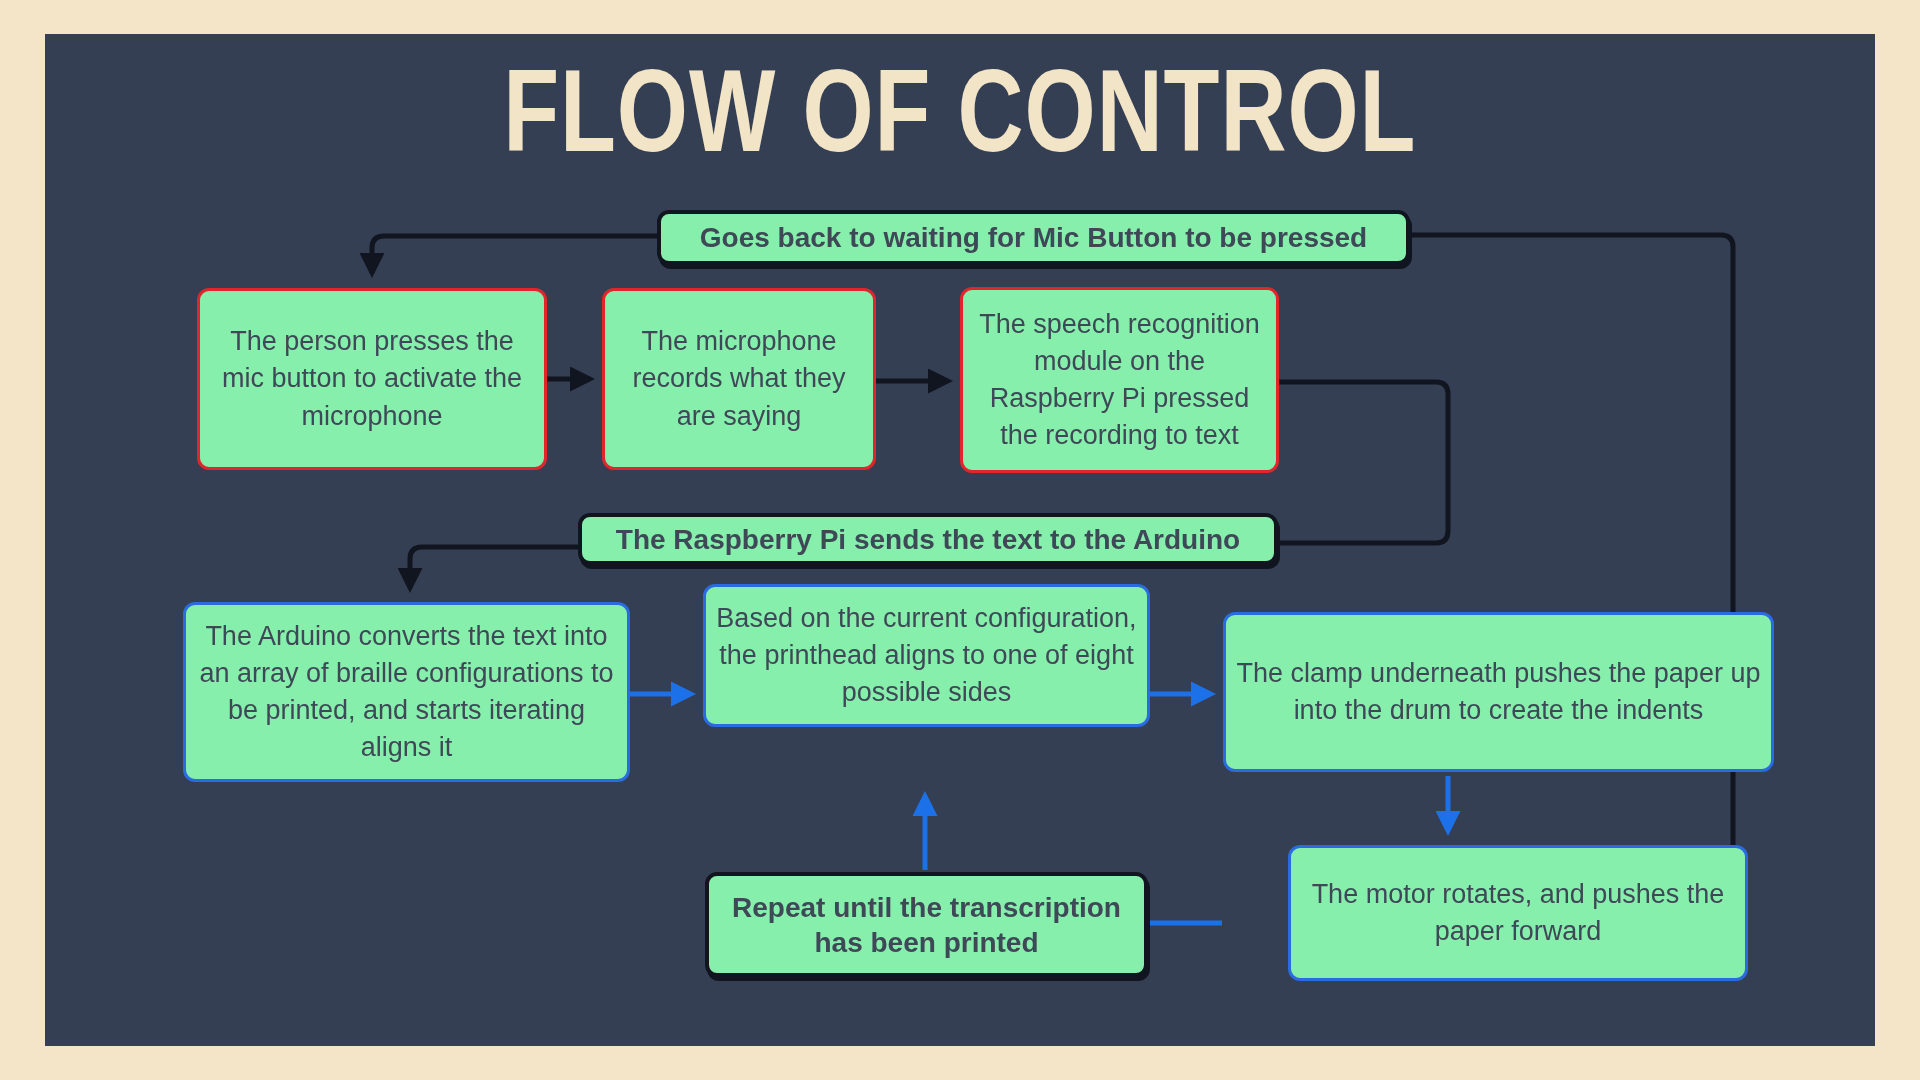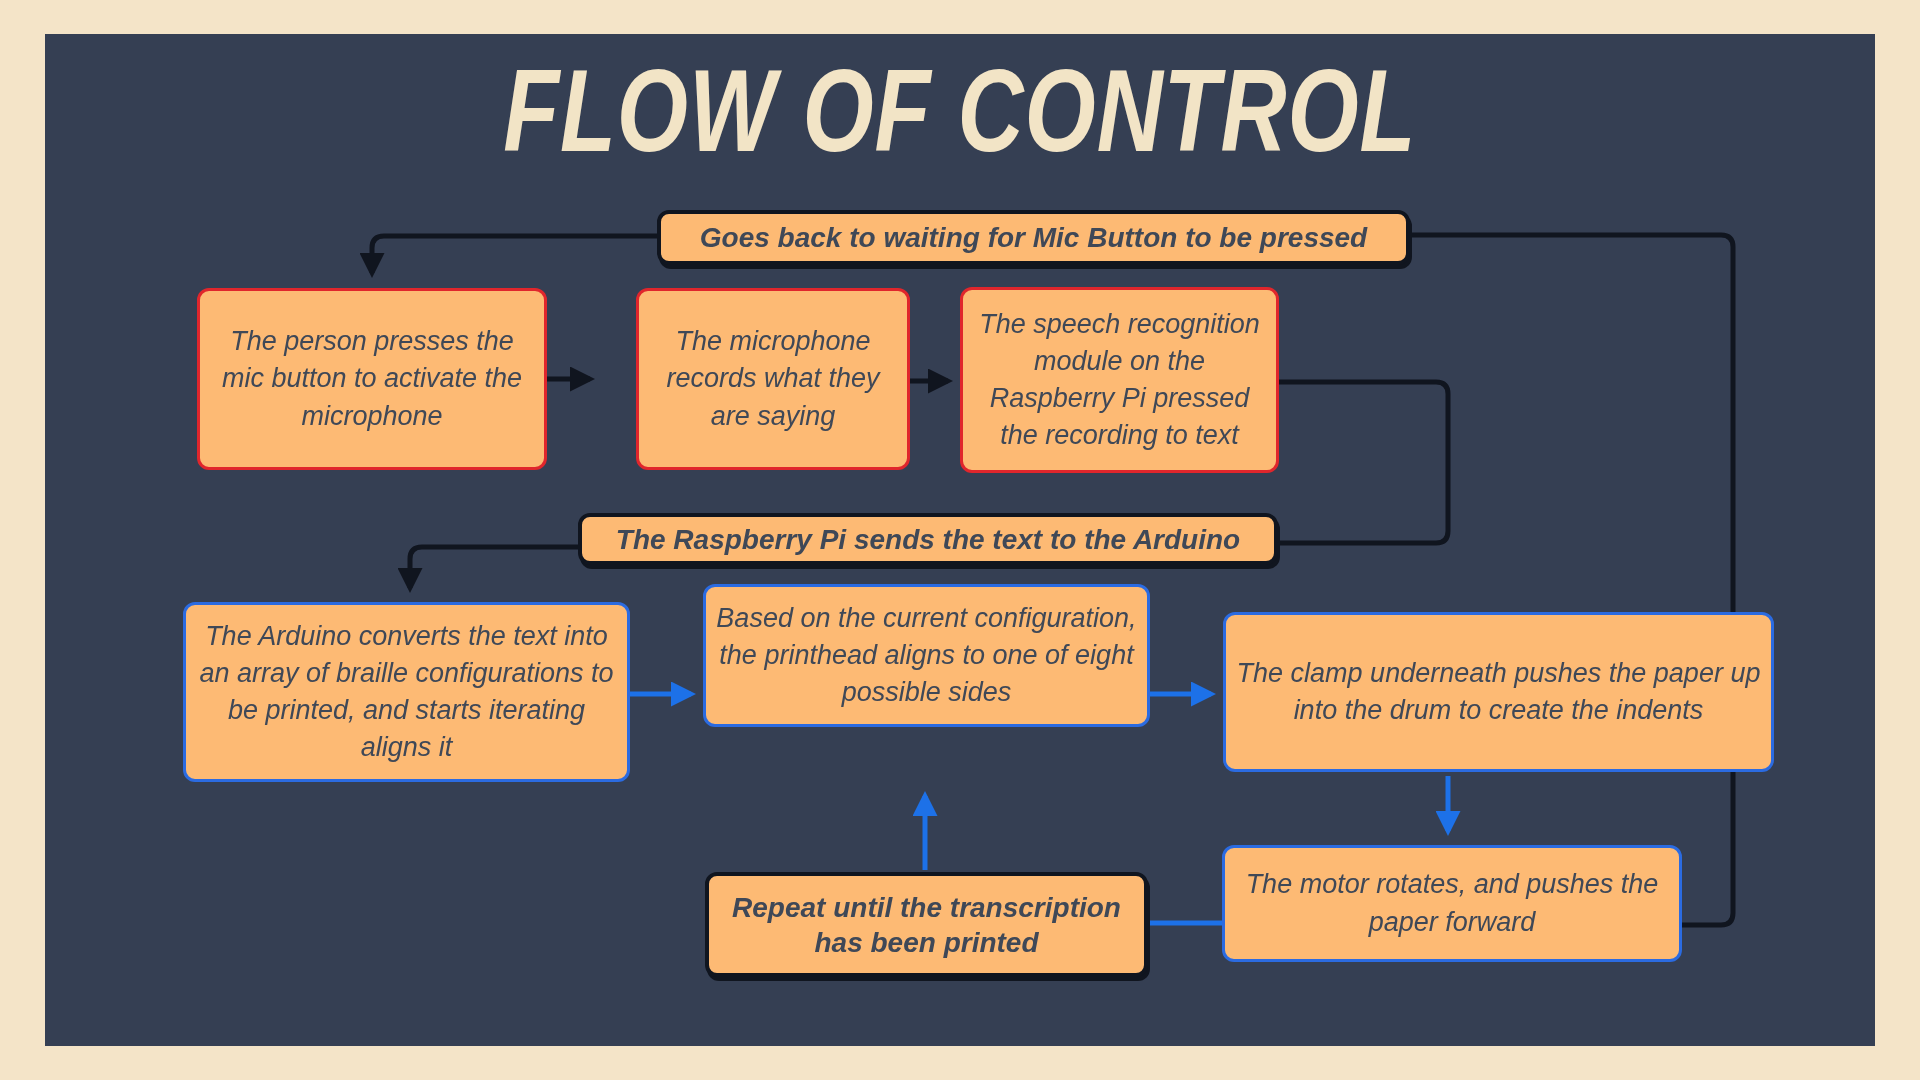--- a/index.html
+++ b/index.html
@@ -1,22 +1,22 @@
 <!DOCTYPE html>
 <html><head>
 <meta charset="utf-8">
 <style>
   html,body{margin:0;padding:0;}
   body{font-family:"Liberation Sans", sans-serif;}
-  .stage{position:relative;width:1920px;height:1080px;background:#f4e4c8;overflow:hidden;font-style:italic;}
+  .stage{position:relative;width:1920px;height:1080px;background:#f4e4c8;overflow:hidden;}
   .panel{position:absolute;left:45px;top:34px;width:1830px;height:1012px;background:#353f53;}
   .title{position:absolute;left:0;top:52px;width:100%;text-align:center;color:#f2e4c6;
          font-size:104px;font-weight:bold;letter-spacing:1px;}
   .title span{display:inline-block;transform:scale(0.88,1.12);transform-origin:center;white-space:nowrap;}
-  .node{position:absolute;background:#fdba74;display:flex;align-items:center;justify-content:center;
+  .node{position:absolute;background:#86efac;display:flex;align-items:center;justify-content:center;
         text-align:center;color:#3f4857;font-size:27px;line-height:1.38;border-radius:12px;
         padding:6px 10px;box-sizing:border-box;}
   .red{border:3px solid #e0262c;}
   .blue{border:3px solid #2b6be1;}
   .banner{border:4px solid #10151f;font-weight:bold;box-shadow:2px 4px 0 0 #10151f;border-radius:12px;
           font-size:28px;line-height:1.25;}
   svg.wires{position:absolute;left:0;top:0;pointer-events:none;}
 </style>
 </head>
 <body>
@@ -48,20 +48,20 @@
     <path d="M1448,776 L1448,831" stroke="#1d71e8" stroke-width="5" fill="none" marker-end="url(#au)"></path>
     <path d="M925,870 L925,796" stroke="#1d71e8" stroke-width="5" fill="none" marker-end="url(#au)"></path>
     <path d="M1222,923 L1148,923" stroke="#1d71e8" stroke-width="5" fill="none"></path>
   </svg>
 
   <div class="node banner" style="left:657px;top:210px;width:753px;height:55px;">Goes back to waiting for Mic Button to be pressed</div>
   <div class="node banner" style="left:578px;top:513px;width:700px;height:52px;">The Raspberry Pi sends the text to the Arduino</div>
   <div class="node banner" style="left:705px;top:872px;width:443px;height:105px;">Repeat until the transcription has been printed</div>
 
   <div class="node red" style="left:197px;top:288px;width:350px;height:182px;">The person presses the mic button to activate the microphone</div>
-  <div class="node red" style="left:602px;top:288px;width:274px;height:182px;margin-left:34px;">The microphone records what they are saying</div>
+  <div class="node red" style="left:602px;top:288px;width:274px;height:182px;">The microphone records what they are saying</div>
   <div class="node red" style="left:960px;top:287px;width:319px;height:186px;">The speech recognition module on the Raspberry Pi pressed the recording to text</div>
 
   <div class="node blue" style="left:183px;top:602px;width:447px;height:180px;">The Arduino converts the text into an array of braille configurations to be printed, and starts iterating aligns it</div>
   <div class="node blue" style="left:703px;top:584px;width:447px;height:143px;">Based on the current configuration, the printhead aligns to one of eight possible sides</div>
   <div class="node blue" style="left:1223px;top:612px;width:551px;height:160px;">The clamp underneath pushes the paper up into the drum to create the indents</div>
-  <div class="node blue" style="left:1222px;top:845px;width:460px;height:117px;">The  motor rotates, and pushes the paper forward</div>
+  <div class="node blue" style="left:1288px;top:845px;width:460px;height:136px;">The  motor rotates, and pushes the paper forward</div>
 </div>
 
 </body></html>

